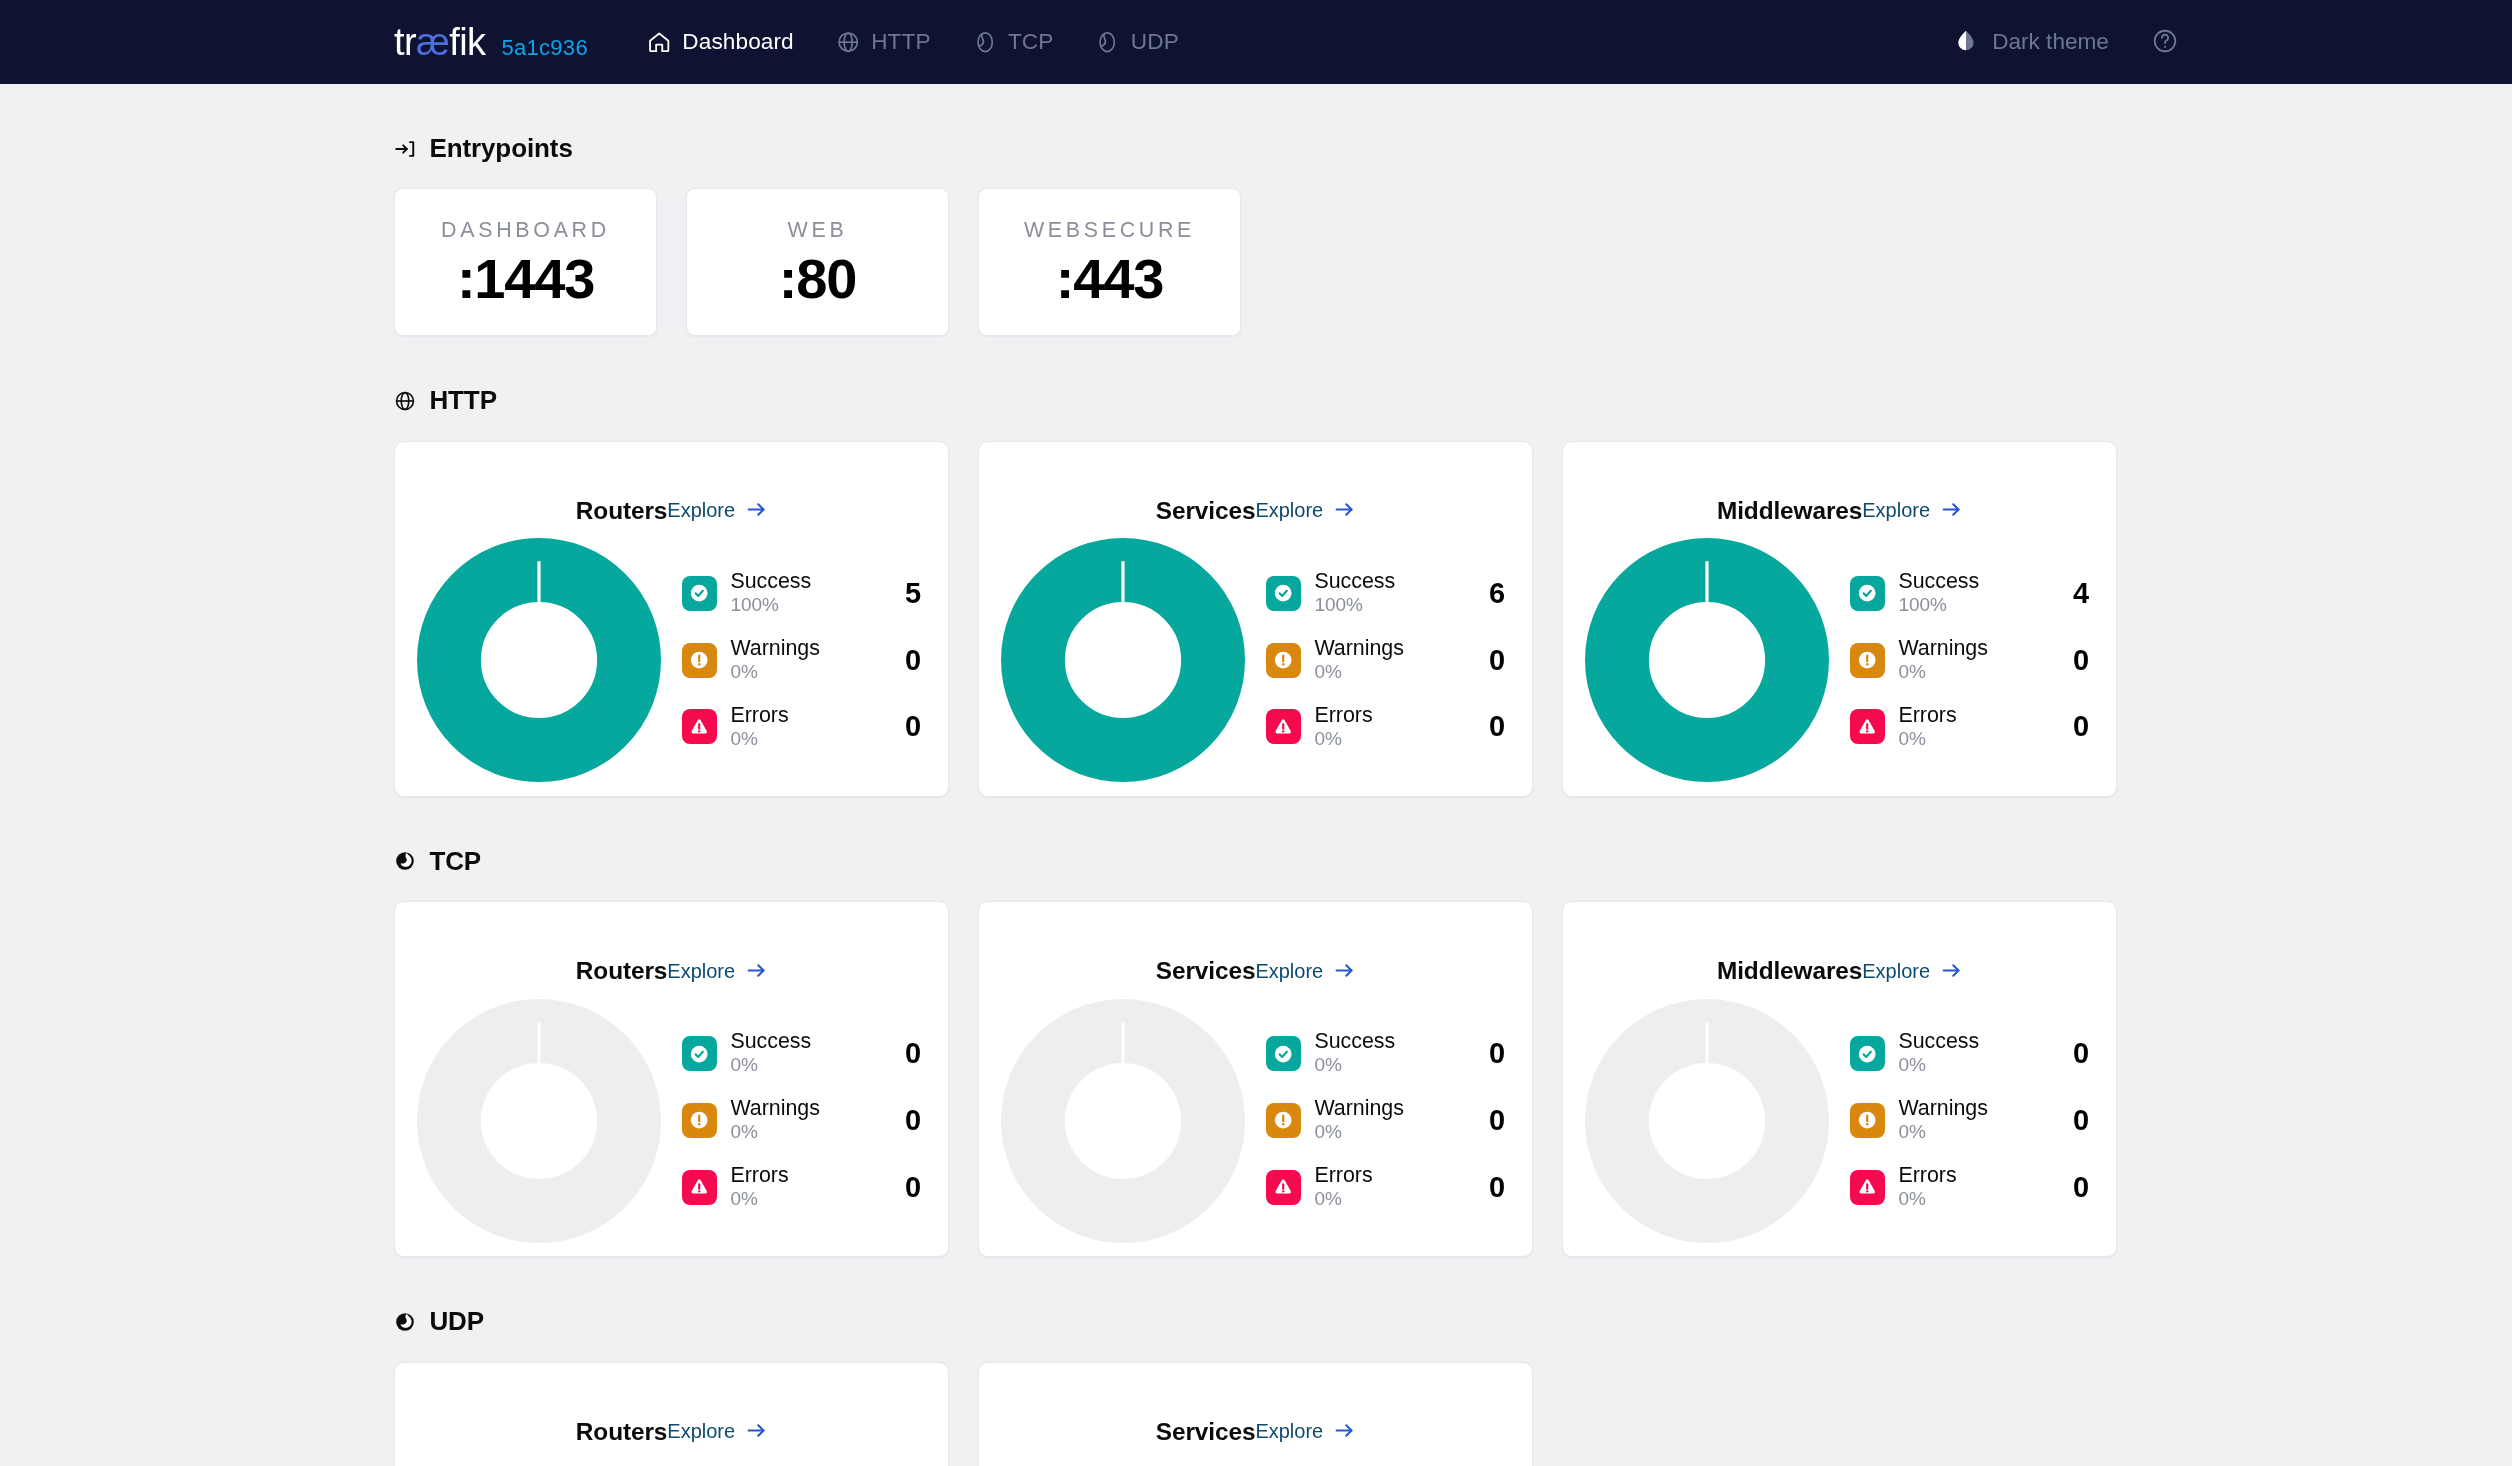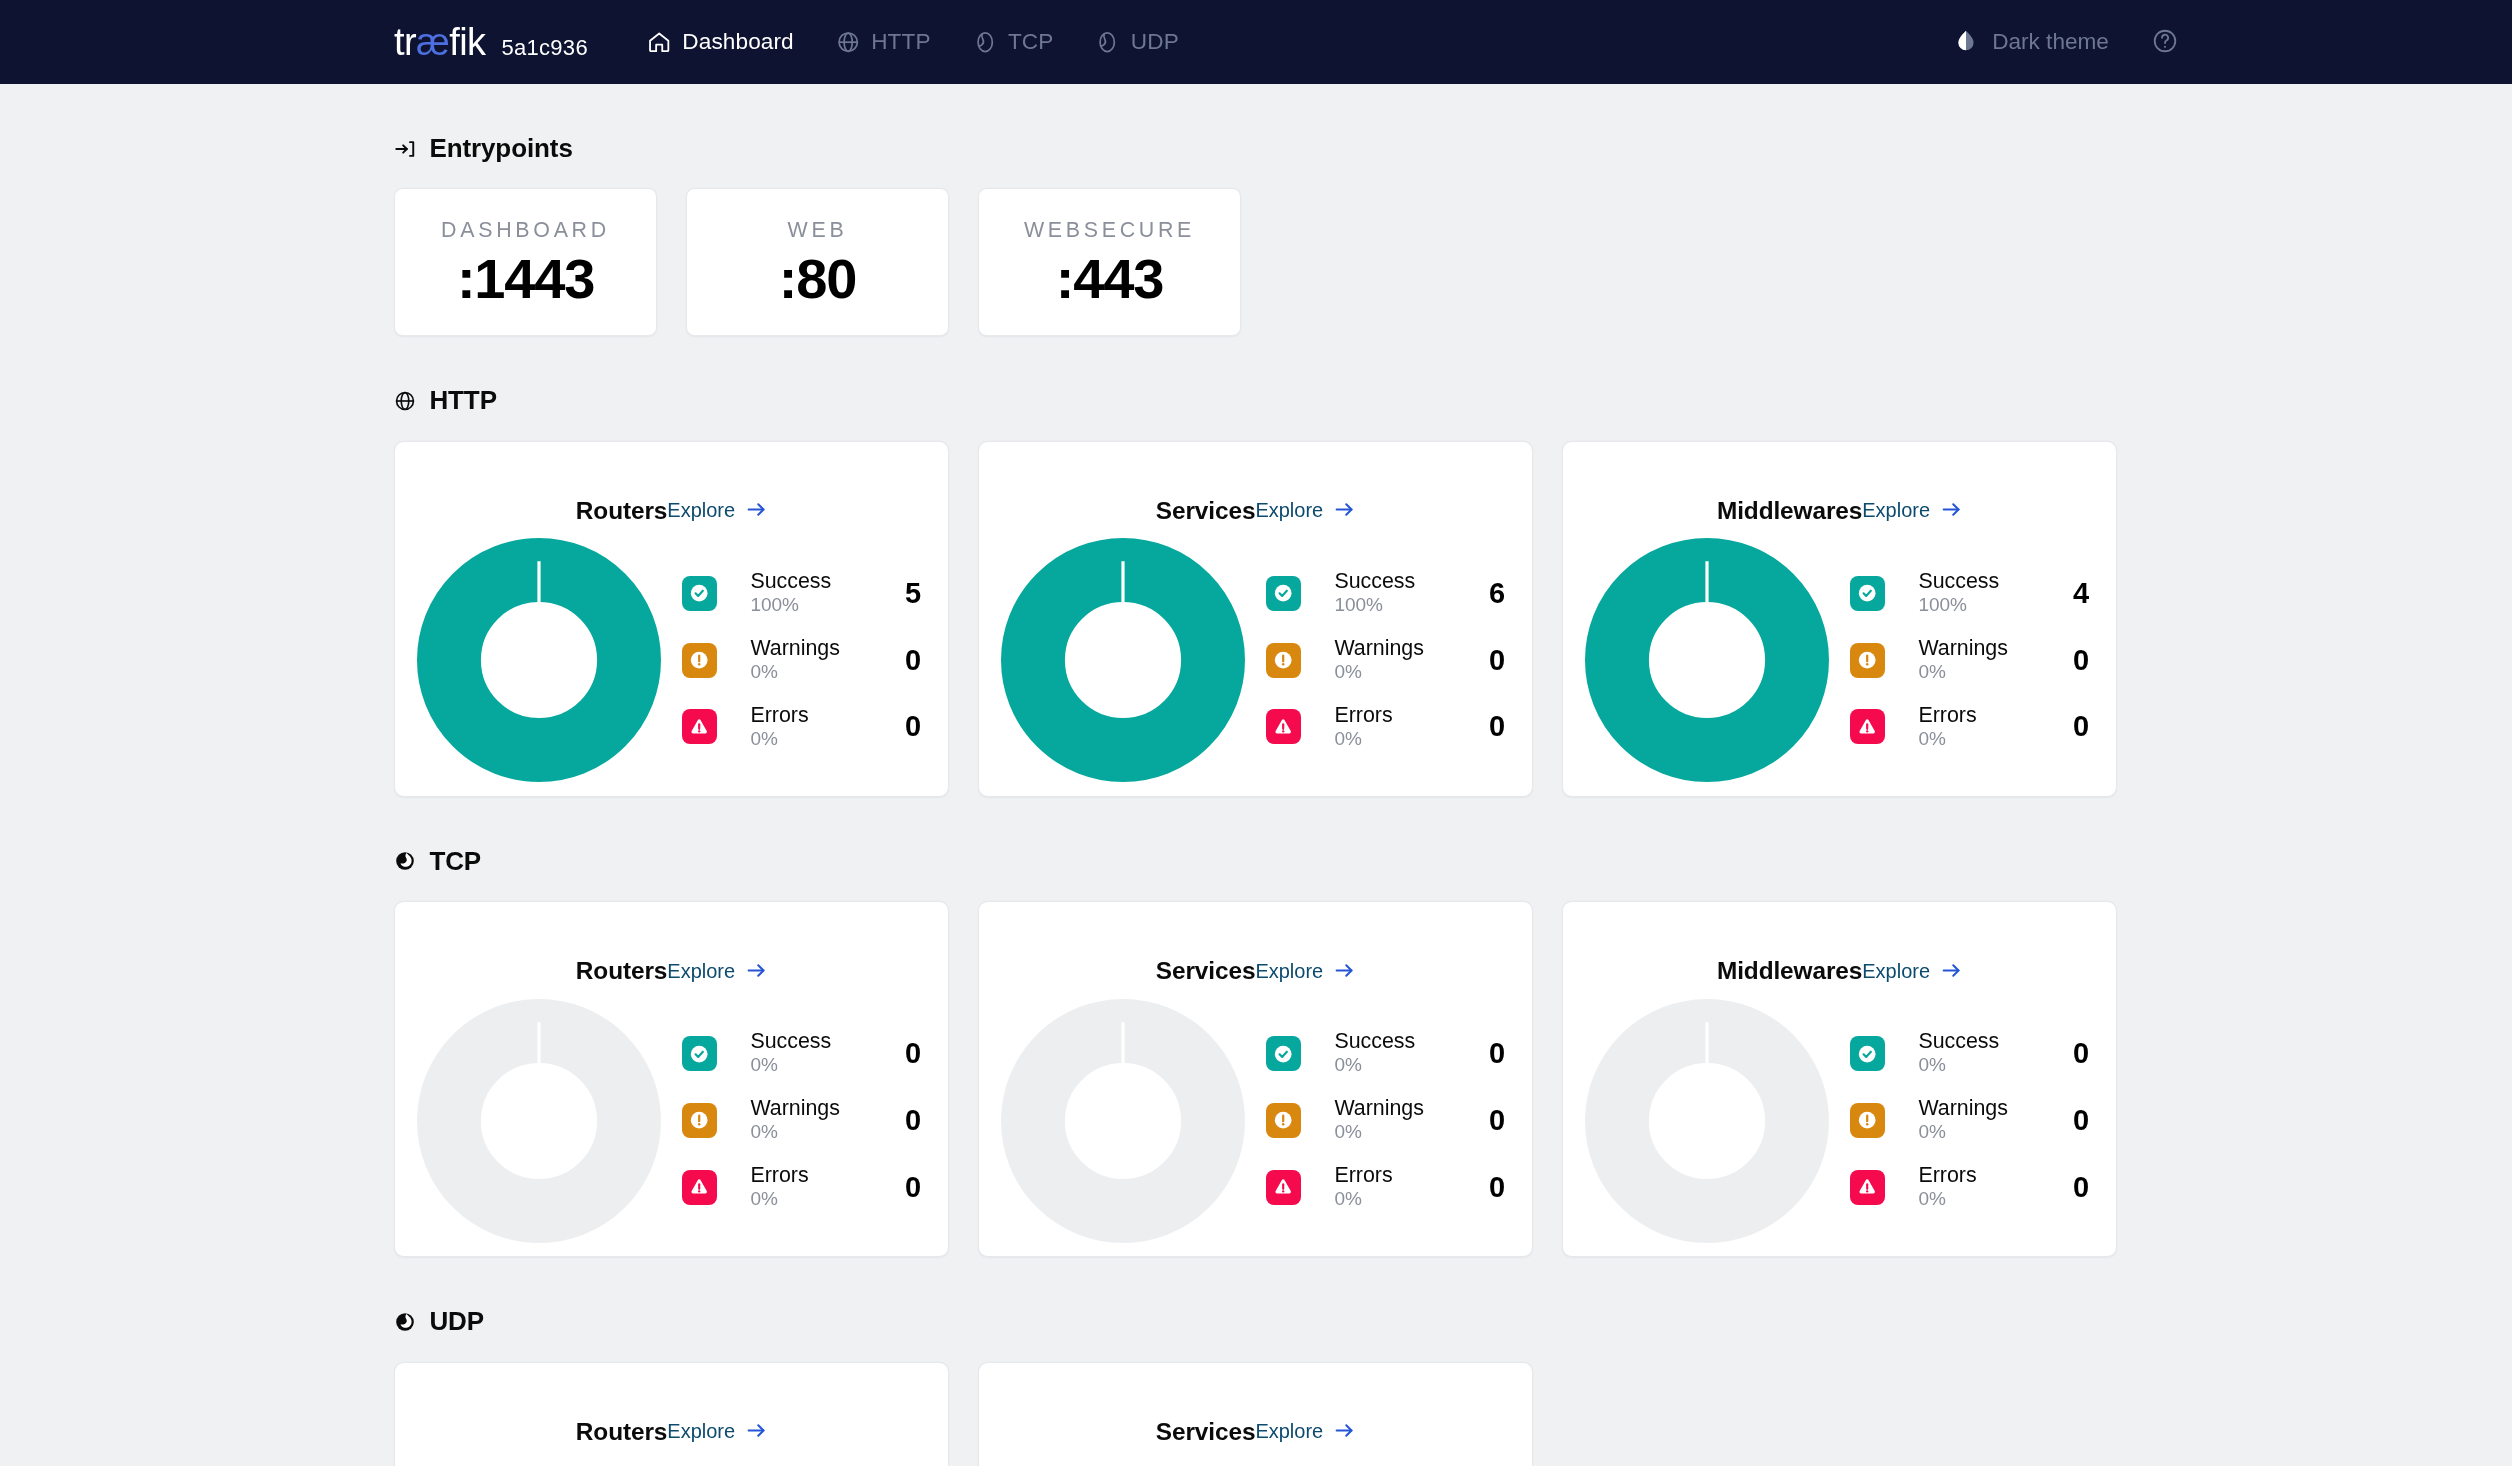--- a/index.html
+++ b/index.html
@@ -31,21 +31,21 @@
     font-size: 38px;
     font-weight: 400;
     letter-spacing: -0.6px;
     line-height: 1;
     white-space: nowrap;
   }
   .brand-logo .w { color: #ffffff; }
   .brand-logo .ae { color: #4d6fe0; }
   .brand-version {
     font-size: 22px;
-    color: #ffffff;
+    color: #0ea5e9;
     letter-spacing: 0.3px;
   }
 
   .navitems { display: flex; align-items: center; gap: 0; }
   .navitem {
     display: flex;
     align-items: center;
     gap: 11px;
     padding: 0 21px;
     height: 76px;
@@ -169,21 +169,21 @@
 
   
   .legend {
     flex: 1;
     display: flex;
     flex-direction: column;
     gap: 20px;
     padding-left: 21px;
     padding-right: 4.9px;
   }
-  .legend-row { display: flex; align-items: center; gap: 20px; }
+  .legend-row { display: flex; align-items: center; }
   .legend-badge {
     width: 35px; height: 35px;
     border-radius: 8px;
     flex: 0 0 35px;
     display: flex; align-items: center; justify-content: center;
   }
   .legend-badge svg { display: block; }
   .legend-text { padding-left: 13.4px; flex: 1; }
   .legend-name {
     font-size: 21.4px;

